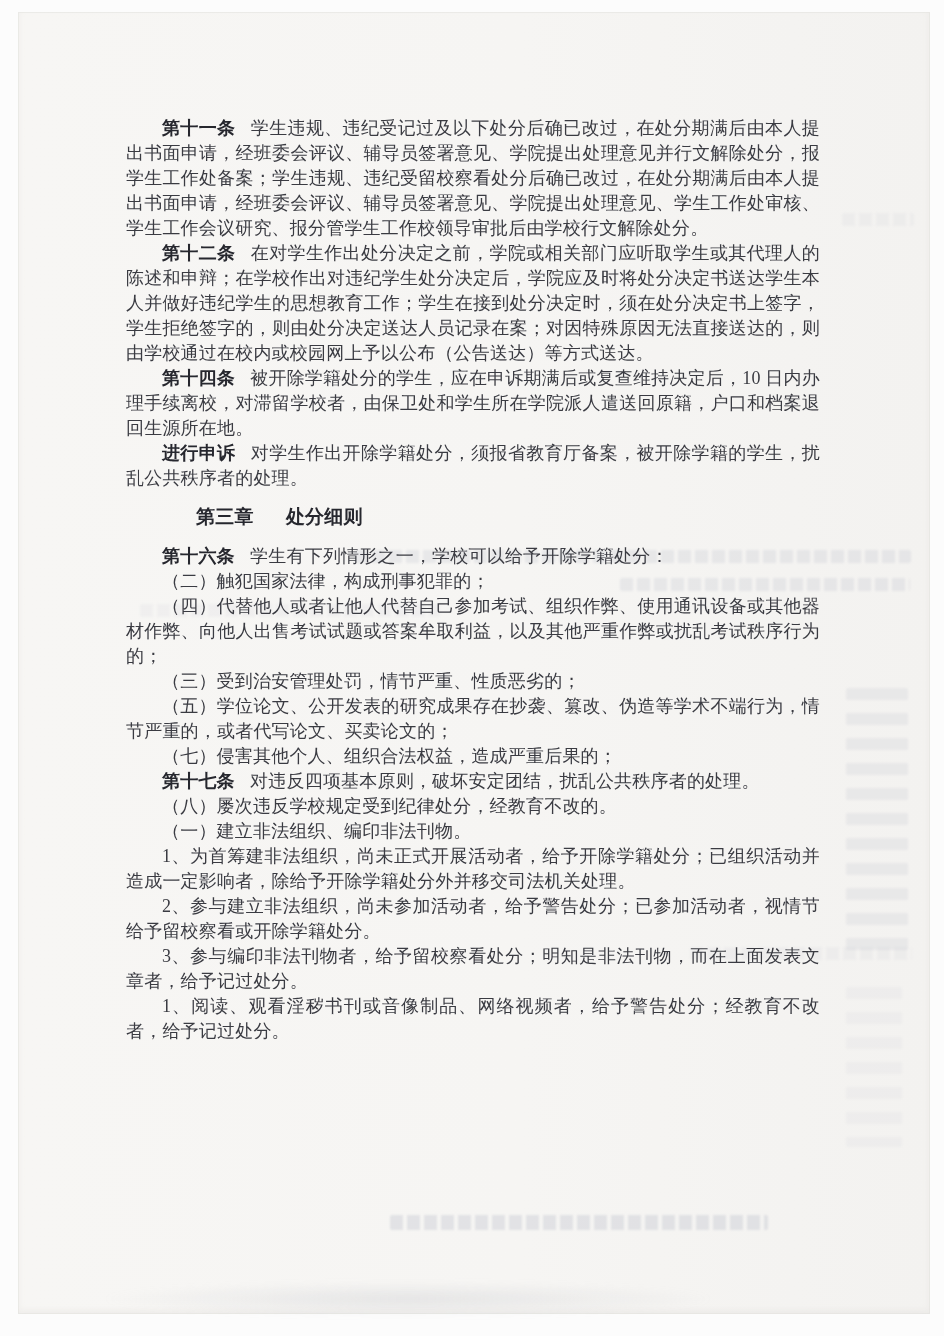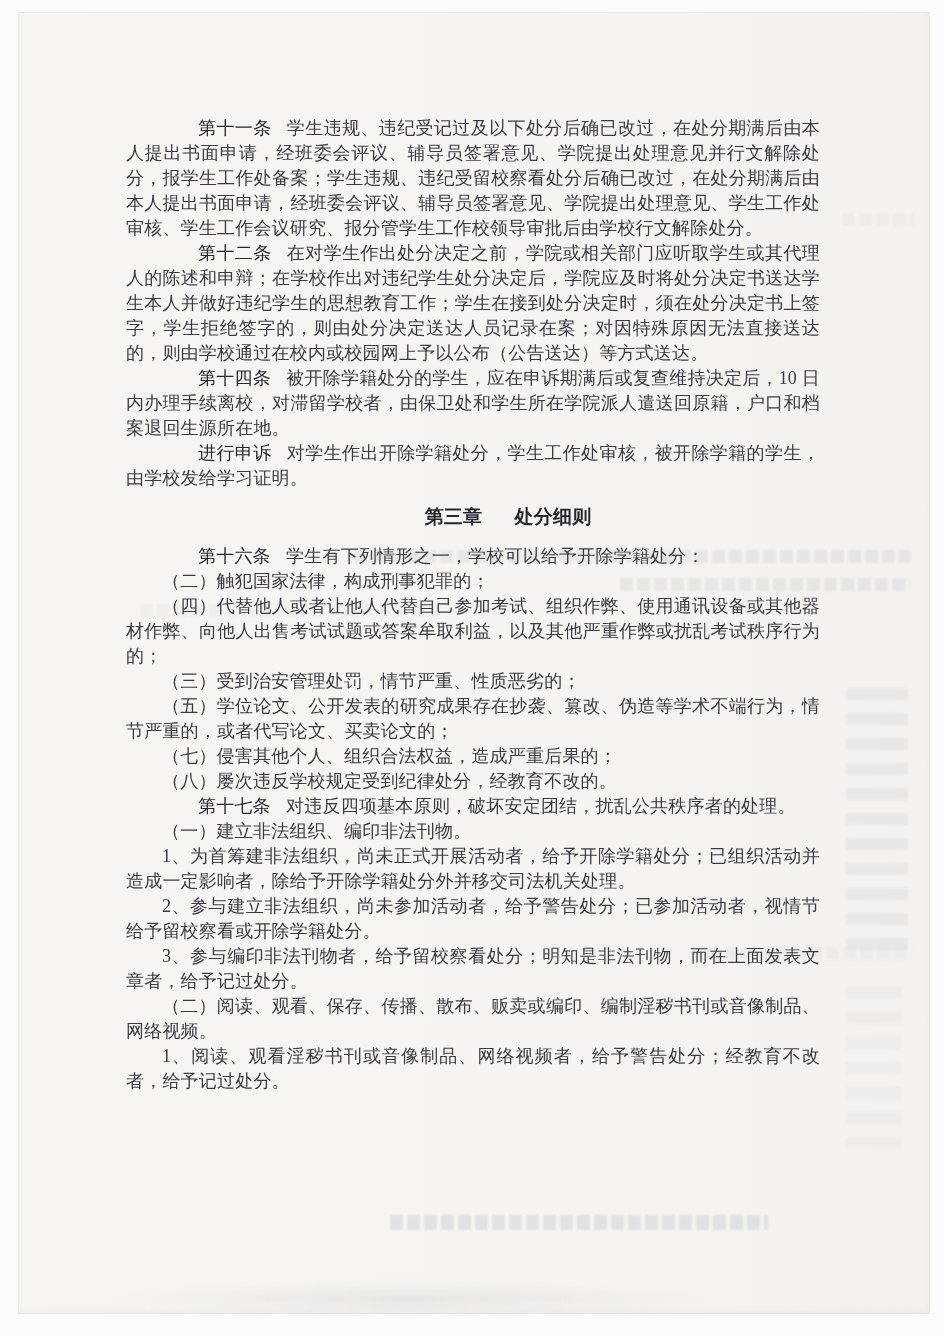--- a/index.html
+++ b/index.html
@@ -15,26 +15,25 @@
     box-shadow:inset 0 0 0 1px rgba(225,223,220,.45), inset 0 -3px 6px rgba(210,208,205,.25);
   }
   
   .textcol{
     position:absolute;left:108px;top:104px;width:694px;
     font-size:18px;line-height:25px;letter-spacing:.2px;
     color:#3a3b42;text-align:justify;
   }
   .para{margin:0;text-indent:2em;}
   .lead{
-    font-weight:400;color:#26272e;margin-right:.85em;
+    font-weight:700;color:#26272e;margin-right:.85em;
     font-family:"Liberation Sans","DejaVu Sans",sans-serif;
-    margin-left:36px;
   }
   .chapter{
-    margin:13px 0 15px 70px;text-align:center;text-indent:0;
+    margin:13px 0 15px 70px;text-align:left;text-indent:0;
     font-weight:700;font-size:19px;color:#26272e;
     font-family:"Liberation Sans","DejaVu Sans",sans-serif;
   }
   .chapter .chapter-title{margin-left:1.7em;}
   
   .ghost{
     position:absolute;height:13px;border-radius:2px;
     background:repeating-linear-gradient(90deg,rgba(152,160,180,.34) 0 13px,rgba(152,160,180,0) 13px 17px);
     filter:blur(1.3px);opacity:.45;pointer-events:none;
   }
@@ -63,30 +62,29 @@
   <div class="ghost vstrip" style="left:828px;top:676px;width:62px;height:272px;"></div>
   <div class="ghost faint" style="left:672px;top:935px;width:222px;"></div>
   <div class="ghost vstrip faint" style="left:828px;top:975px;width:56px;height:160px;"></div>
   <div class="ghost strong" style="left:372px;top:1203px;width:378px;height:15px;"></div>
   <div class="smudge" style="left:80px;top:1270px;width:620px;height:34px;"></div>
 
   <div class="textcol">
       <p class="para"><b class="lead">第十一条</b><span>学生违规、违纪受记过及以下处分后确已改过，在处分期满后由本人提出书面申请，经班委会评议、辅导员签署意见、学院提出处理意见并行文解除处分，报学生工作处备案；学生违规、违纪受留校察看处分后确已改过，在处分期满后由本人提出书面申请，经班委会评议、辅导员签署意见、学院提出处理意见、学生工作处审核、学生工作会议研究、报分管学生工作校领导审批后由学校行文解除处分。</span></p>
       <p class="para"><b class="lead">第十二条</b><span>在对学生作出处分决定之前，学院或相关部门应听取学生或其代理人的陈述和申辩；在学校作出对违纪学生处分决定后，学院应及时将处分决定书送达学生本人并做好违纪学生的思想教育工作；学生在接到处分决定时，须在处分决定书上签字，学生拒绝签字的，则由处分决定送达人员记录在案；对因特殊原因无法直接送达的，则由学校通过在校内或校园网上予以公布（公告送达）等方式送达。</span></p>
       <p class="para"><b class="lead">第十四条</b><span>被开除学籍处分的学生，应在申诉期满后或复查维持决定后，10 日内办理手续离校，对滞留学校者，由保卫处和学生所在学院派人遣送回原籍，户口和档案退回生源所在地。</span></p>
-      <p class="para"><b class="lead">进行申诉</b><span>对学生作出开除学籍处分，学生工作处审核，被开除学籍的学生，由学校发给学习证明。</span></p>
+      <p class="para"><b class="lead">进行申诉</b><span>对学生作出开除学籍处分，须报省教育厅备案，被开除学籍的学生，扰乱公共秩序者的处理。</span></p>
       <p class="chapter"><span>第三章</span><span class="chapter-title">处分细则</span></p>
       <p class="para"><b class="lead">第十六条</b><span>学生有下列情形之一，学校可以给予开除学籍处分：</span></p>
       <p class="para"><span>（二）触犯国家法律，构成刑事犯罪的；</span></p>
       <p class="para"><span>（四）代替他人或者让他人代替自己参加考试、组织作弊、使用通讯设备或其他器材作弊、向他人出售考试试题或答案牟取利益，以及其他严重作弊或扰乱考试秩序行为的；</span></p>
       <p class="para"><span>（三）受到治安管理处罚，情节严重、性质恶劣的；</span></p>
       <p class="para"><span>（五）学位论文、公开发表的研究成果存在抄袭、篡改、伪造等学术不端行为，情节严重的，或者代写论文、买卖论文的；</span></p>
       <p class="para"><span>（七）侵害其他个人、组织合法权益，造成严重后果的；</span></p>
+      <p class="para"><b class="lead">第十七条</b><span>对违反四项基本原则，破坏安定团结，扰乱公共秩序者的处理。</span></p>
       <p class="para"><span>（八）屡次违反学校规定受到纪律处分，经教育不改的。</span></p>
-      <p class="para"><b class="lead">第十七条</b><span>对违反四项基本原则，破坏安定团结，扰乱公共秩序者的处理。</span></p>
       <p class="para"><span>（一）建立非法组织、编印非法刊物。</span></p>
       <p class="para"><span>1、为首筹建非法组织，尚未正式开展活动者，给予开除学籍处分；已组织活动并造成一定影响者，除给予开除学籍处分外并移交司法机关处理。</span></p>
       <p class="para"><span>2、参与建立非法组织，尚未参加活动者，给予警告处分；已参加活动者，视情节给予留校察看或开除学籍处分。</span></p>
       <p class="para"><span>3、参与编印非法刊物者，给予留校察看处分；明知是非法刊物，而在上面发表文章者，给予记过处分。</span></p>
-      <p class="para"><span>（二）阅读、观看、保存、传播、散布、贩卖或编印、编制淫秽书刊或音像制品、网络视频。</span></p>
       <p class="para"><span>1、阅读、观看淫秽书刊或音像制品、网络视频者，给予警告处分；经教育不改者，给予记过处分。</span></p>
     </div>
 </div>
 
 </body></html>

